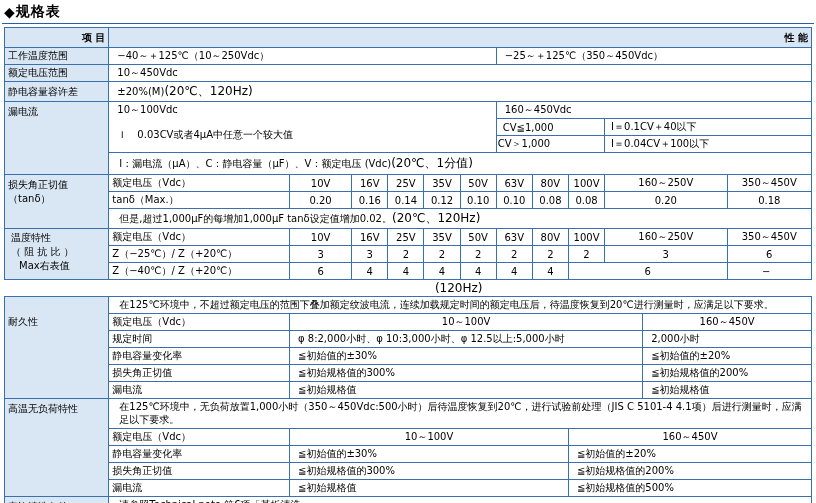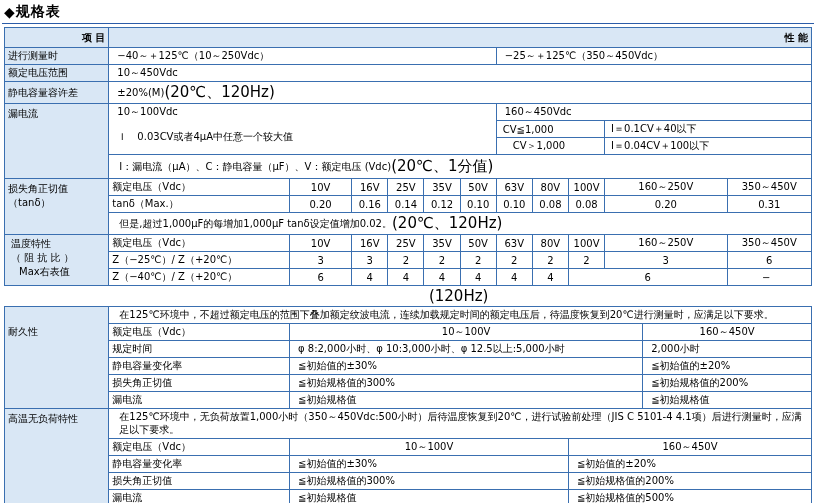--- a/index.html
+++ b/index.html
@@ -10,21 +10,21 @@
   .title-row .ttl{font-size:14px;font-weight:bold;letter-spacing:1px;}
   .title-underline{border-bottom:1px solid #2b5ca8;margin:0 2px 3px 2px;}
   table.spec{border-collapse:collapse;width:808px;margin-left:4px;table-layout:fixed;}
   table.spec td,table.spec th{border:1px solid #3a6fb0;font-size:10px;padding:1px 3px;vertical-align:middle;}
   .hdr{background:#d9e7f5;text-align:right;font-weight:bold;font-size:11px;height:17px;}
   .rowlbl{background:#d9e7f5;font-size:10.5px;padding-left:6px;}
   .ctr{text-align:center;}
   .nb{border:none !important;}
   .nbt{border-top:none !important;}
   .nbb{border-bottom:none !important;}
-  .note{font-size:15px;}
+  .note{font-size:12px;}
   .pad-l{padding-left:10px;}
   .flexline{display:flex;justify-content:flex-start;align-items:center;}
 </style>
 </head>
 <body>
 
 <div class="page">
 
   <div class="title-row">
     <span class="diamond">◆</span>
@@ -49,21 +49,21 @@
       <col style="width:84px">
     </colgroup>
 
     <tbody>
         <tr>
       <th class="hdr">项        目</th>
       <th class="hdr" colspan="12">性            能</th>
     </tr>
 
     <tr>
-      <td class="rowlbl">进行测量时</td>
+      <td class="rowlbl">工作温度范围</td>
       <td colspan="6" style="padding-left:8px">−40～＋125℃（10～250Vdc）</td>
       <td colspan="6" style="padding-left:8px">−25～＋125℃（350～450Vdc）</td>
     </tr>
 
     <tr>
       <td class="rowlbl">额定电压范围</td>
       <td colspan="12" style="padding-left:8px">10～450Vdc</td>
     </tr>
 
     <tr>
@@ -80,21 +80,21 @@
       <td class="rowlbl" rowspan="4" style="vertical-align:top;padding-top:3px">漏电流</td>
       <td colspan="6" class="nbb" style="padding-left:8px">10～100Vdc</td>
       <td colspan="6" style="padding-left:8px">160～450Vdc</td>
     </tr>
     <tr>
       <td colspan="6" rowspan="2" class="nbt" style="padding-left:8px">Ｉ　0.03CV或者4μA中任意一个较大值</td>
       <td colspan="3" style="padding-left:6px">CV≦1,000</td>
       <td colspan="3" style="padding-left:6px">I＝0.1CV＋40以下</td>
     </tr>
     <tr>
-      <td colspan="3" style="padding-left:16px">CV＞1,000</td>
+      <td colspan="3" style="padding-left:1px">CV＞1,000</td>
       <td colspan="3" style="padding-left:6px">I＝0.04CV＋100以下</td>
     </tr>
     <tr>
       <td colspan="12" style="padding:0">
         <div class="flexline" style="padding:2px 6px 2px 10px">
           <span>I：漏电流（μA）、C：静电容量（μF）、V：额定电压 (Vdc)</span>
           <span class="note">(20℃、1分值)</span>
         </div>
       </td>
     </tr>
@@ -117,21 +117,21 @@
       <td class="pad-l">tanδ（Max.）</td>
       <td class="ctr">0.20</td>
       <td class="ctr">0.16</td>
       <td class="ctr">0.14</td>
       <td class="ctr">0.12</td>
       <td class="ctr">0.10</td>
       <td class="ctr">0.10</td>
       <td class="ctr">0.08</td>
       <td class="ctr">0.08</td>
       <td class="ctr" colspan="2">0.20</td>
-      <td class="ctr">0.31</td>
+      <td class="ctr">0.18</td>
     </tr>
     <tr>
       <td colspan="12" style="padding:0">
         <div class="flexline" style="padding:1px 6px 1px 10px">
           <span>但是,超过1,000μF的每增加1,000μF tanδ设定值增加0.02。</span>
           <span class="note">(20℃、120Hz)</span>
         </div>
       </td>
     </tr>
 

